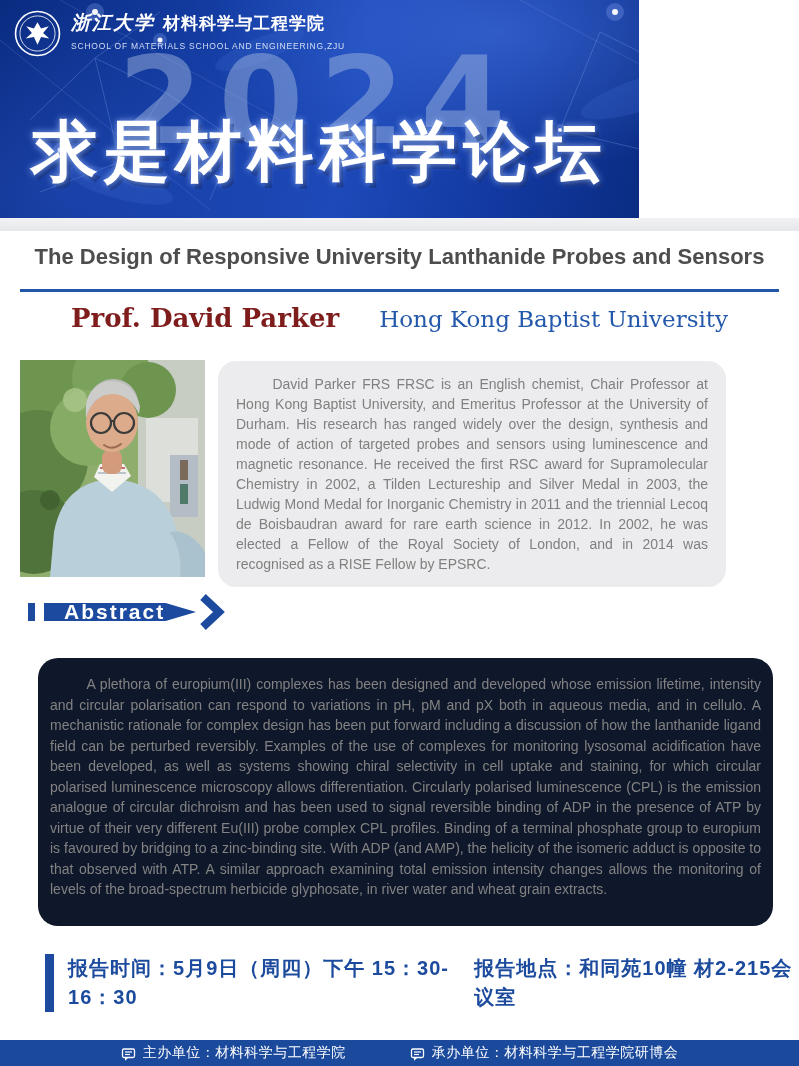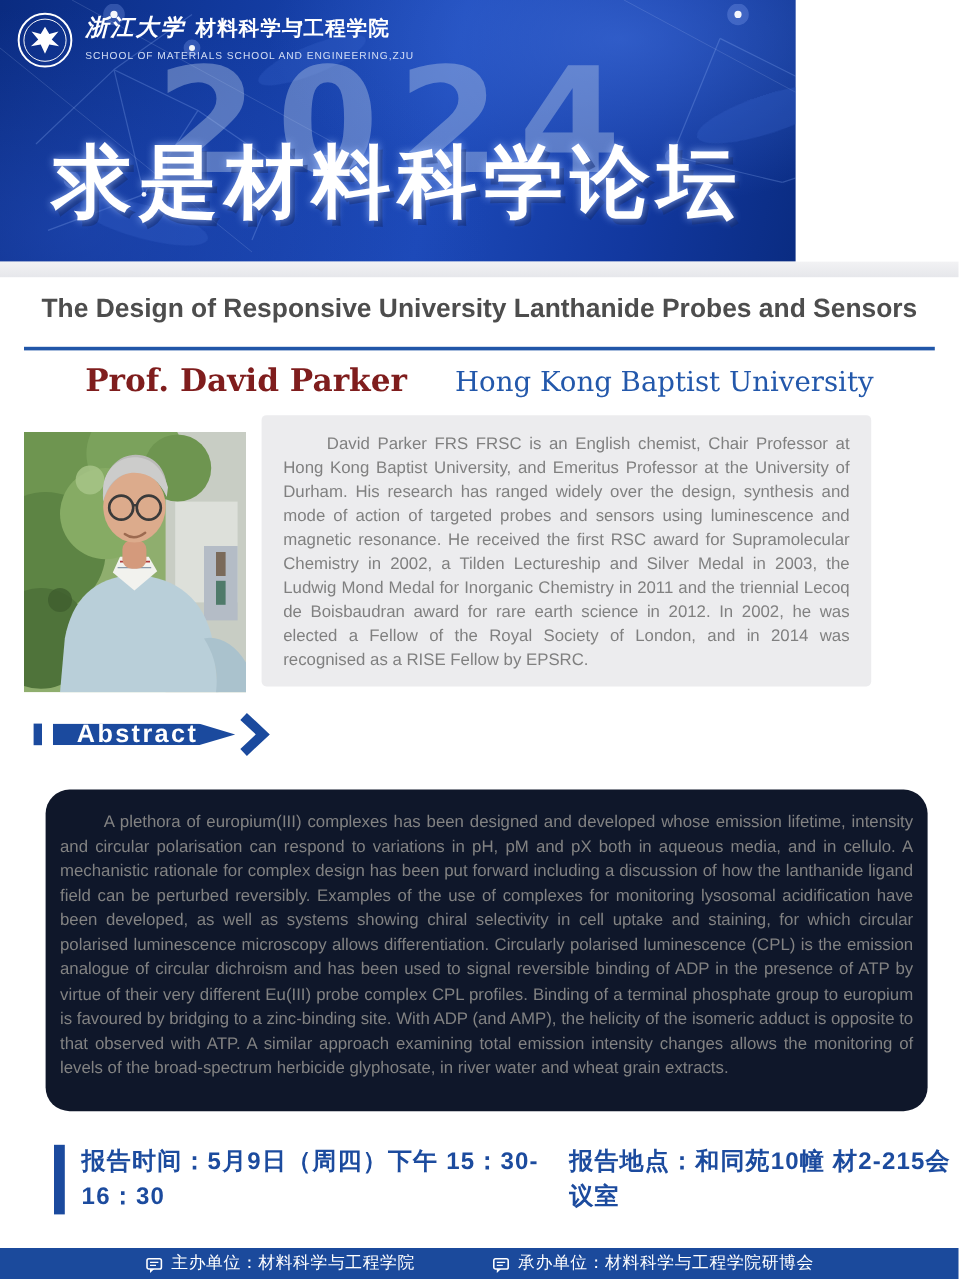--- a/index.html
+++ b/index.html
@@ -7,21 +7,20 @@
     position:relative;width:799px;height:1066px;overflow:hidden;background:#ffffff;
     font-family:"Liberation Sans","DejaVu Sans",sans-serif;
   }
   
   .banner{
     position:absolute;top:0;left:0;width:639px;height:218px;overflow:hidden;
     background:
       radial-gradient(ellipse 420px 200px at 78% 15%, rgba(70,118,228,.55), transparent 70%),
       radial-gradient(ellipse 480px 260px at 10% 88%, rgba(40,82,196,.45), transparent 72%),
       linear-gradient(102deg,#0a2b80 0%,#123a9e 28%,#1c49b8 55%,#12389f 80%,#0a2c82 100%);
-    padding-left: 24px;
   }
   .banner svg.net{position:absolute;top:0;left:0;}
   .logo-block{position:absolute;top:10px;left:14px;display:flex;align-items:flex-start;z-index:3;}
   .seal{width:47px;height:47px;flex:0 0 auto;}
   .logo-text{margin-left:10px;color:#fff;}
   .logo-row1{display:flex;align-items:baseline;white-space:nowrap;}
   .logo-cn-univ{font-size:19px;font-weight:bold;font-style:italic;letter-spacing:2px;
     font-family:"DejaVu Serif","Liberation Serif",serif;}
   .logo-cn-school{font-size:17px;font-weight:bold;margin-left:8px;letter-spacing:1px;}
   .logo-en{margin-top:5px;font-size:8.5px;letter-spacing:.8px;color:rgba(223,232,250,.92);}
@@ -42,22 +41,22 @@
     font-size:22px;font-weight:bold;color:#4d4d4d;letter-spacing:0px;}
   .title-rule{position:absolute;top:289px;left:20px;width:759px;height:3px;background:#2156a8;}
   .speaker-row{position:absolute;top:303px;left:0;width:100%;display:flex;
     justify-content:center;align-items:baseline;gap:40px;
     font-family:"DejaVu Serif","Liberation Serif",serif;}
   .speaker-name{font-size:26px;font-weight:bold;color:#7f1d1d;}
   .speaker-affil{font-size:23px;font-weight:500;color:#2358ab;}
   
   .photo{position:absolute;top:360px;left:20px;width:185px;height:217px;overflow:hidden;}
   .photo svg{display:block;}
-  .bio-card{position:absolute;top:346px;left:218px;width:508px;min-height:200px;
-    box-sizing:border-box;background:#ececee;border-radius:4px;padding:13px 18px 13px 18px;}
+  .bio-card{position:absolute;top:361px;left:218px;width:508px;min-height:200px;
+    box-sizing:border-box;background:#ececee;border-radius:18px;padding:13px 18px 13px 18px;}
   .bio-text{margin:0;font-size:14px;line-height:20px;color:#808080;text-align:justify;
     text-indent:2.6em;}
   
   .abs-header{position:absolute;top:603px;left:28px;height:18px;display:flex;align-items:stretch;}
   .abs-bar{width:7px;background:#1b4a9e;margin-right:9px;}
   .abs-ribbon{width:152px;background:#1b4a9e;color:#fff;display:flex;align-items:center;
     justify-content:flex-start;padding-left:20px;box-sizing:border-box;
     font-size:21px;font-weight:bold;letter-spacing:2px;
     clip-path:polygon(0 0,80% 0,100% 50%,80% 100%,0 100%);}
   .abs-chevron{margin-left:2px;display:flex;align-items:center;}

